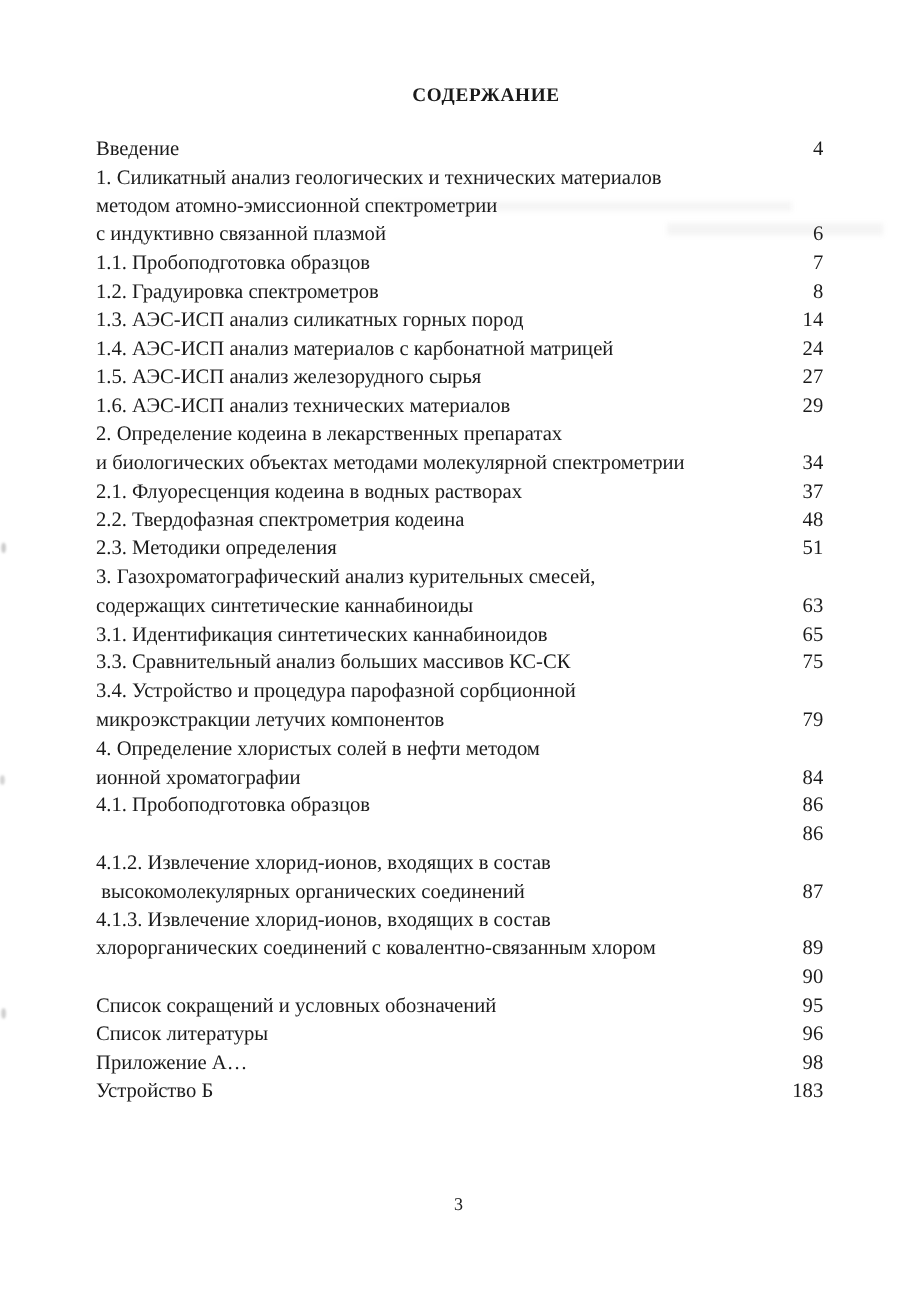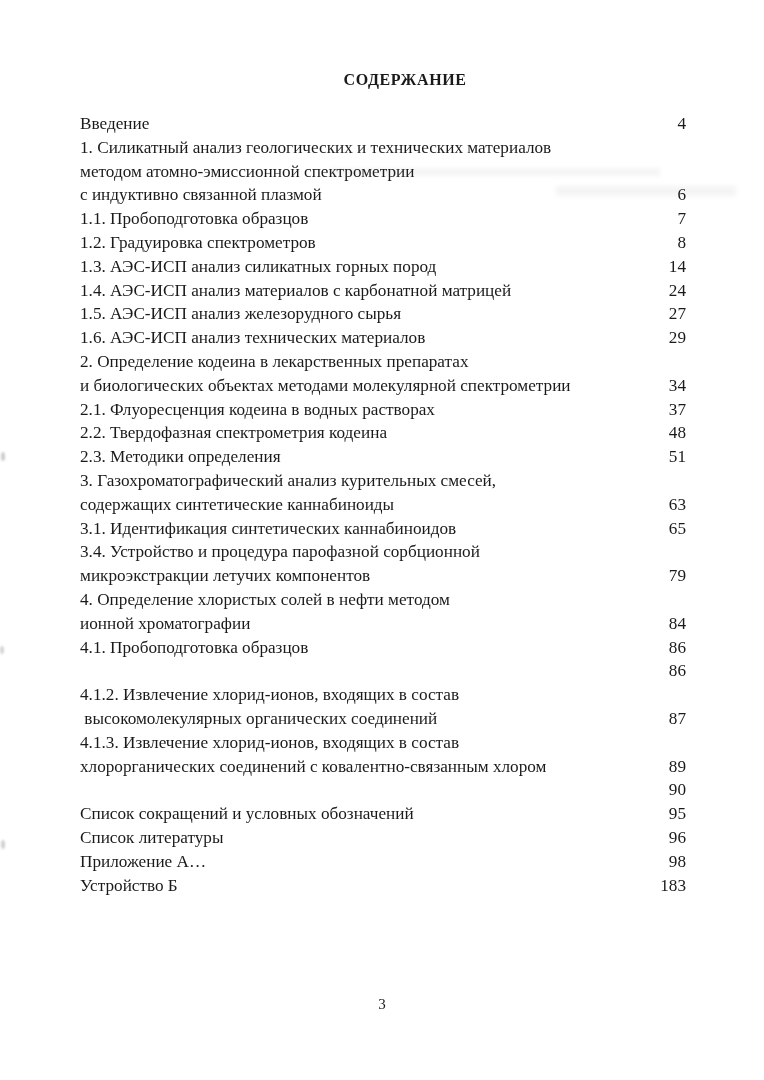--- a/index.html
+++ b/index.html
@@ -201,20 +201,25 @@
     <span class="toc-entry-text">содержащих синтетические каннабиноиды</span>
     <span class="dot-leader"></span>
     <span class="toc-page-number">63</span>
   </div>
       <div class="toc-row">
     <span class="toc-entry-text">3.1. Идентификация синтетических каннабиноидов</span>
     <span class="dot-leader"></span>
     <span class="toc-page-number">65</span>
   </div>
       <div class="toc-row">
+    <span class="toc-entry-text">3.3. Сравнительный анализ больших массивов КС-СК</span>
+    <span class="dot-leader"></span>
+    <span class="toc-page-number">75</span>
+  </div>
+      <div class="toc-row">
     <span class="toc-entry-text">3.4. Устройство и процедура парофазной сорбционной</span>
     <span class="dot-leader no-dots"></span>
     <span class="toc-page-number"></span>
   </div>
       <div class="toc-row">
     <span class="toc-entry-text">микроэкстракции летучих компонентов</span>
     <span class="dot-leader"></span>
     <span class="toc-page-number">79</span>
   </div>
       <div class="toc-row">

